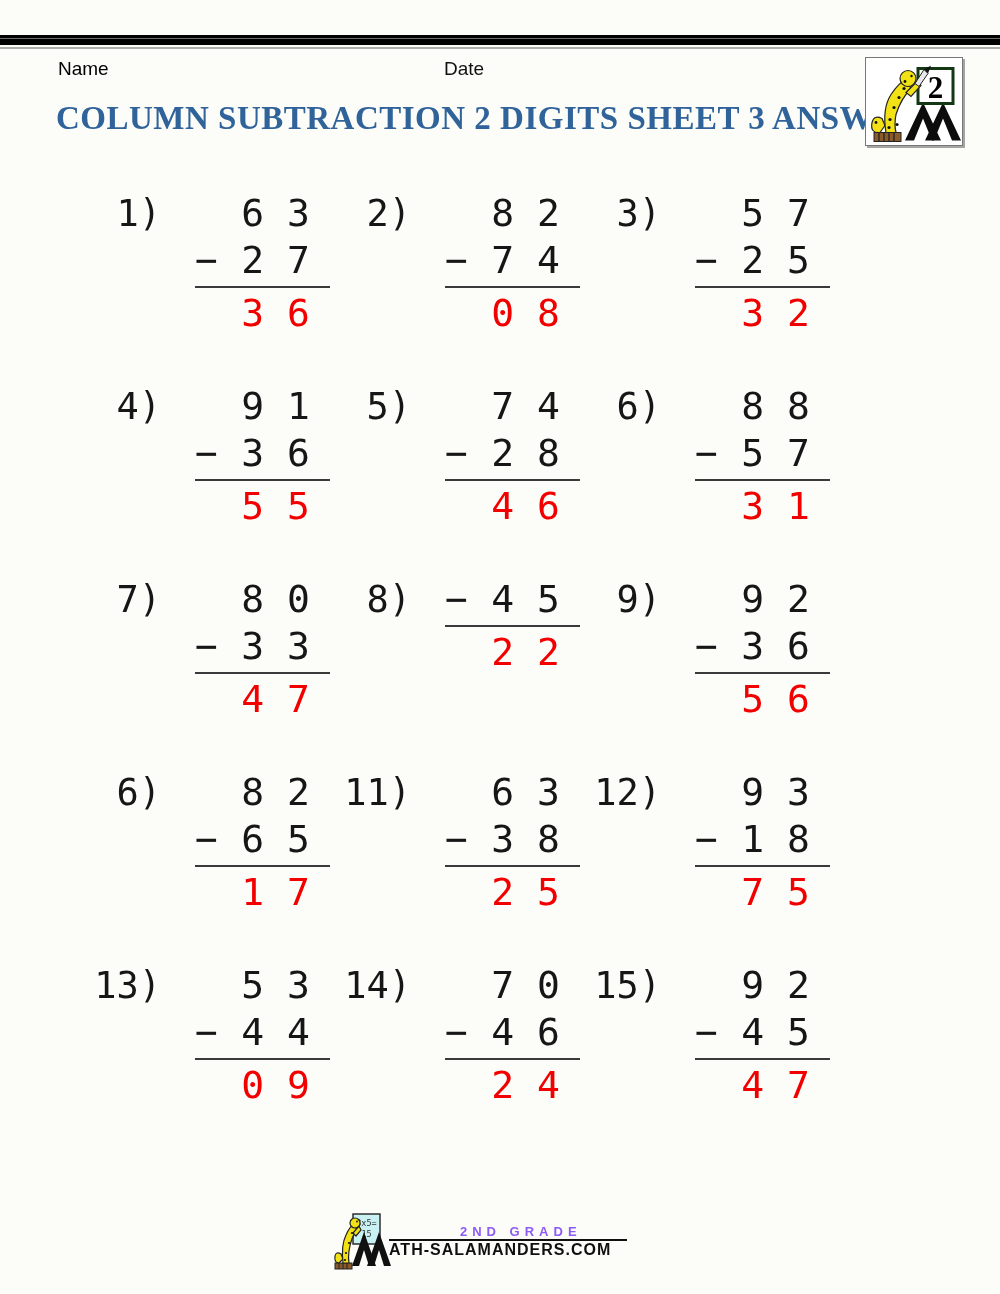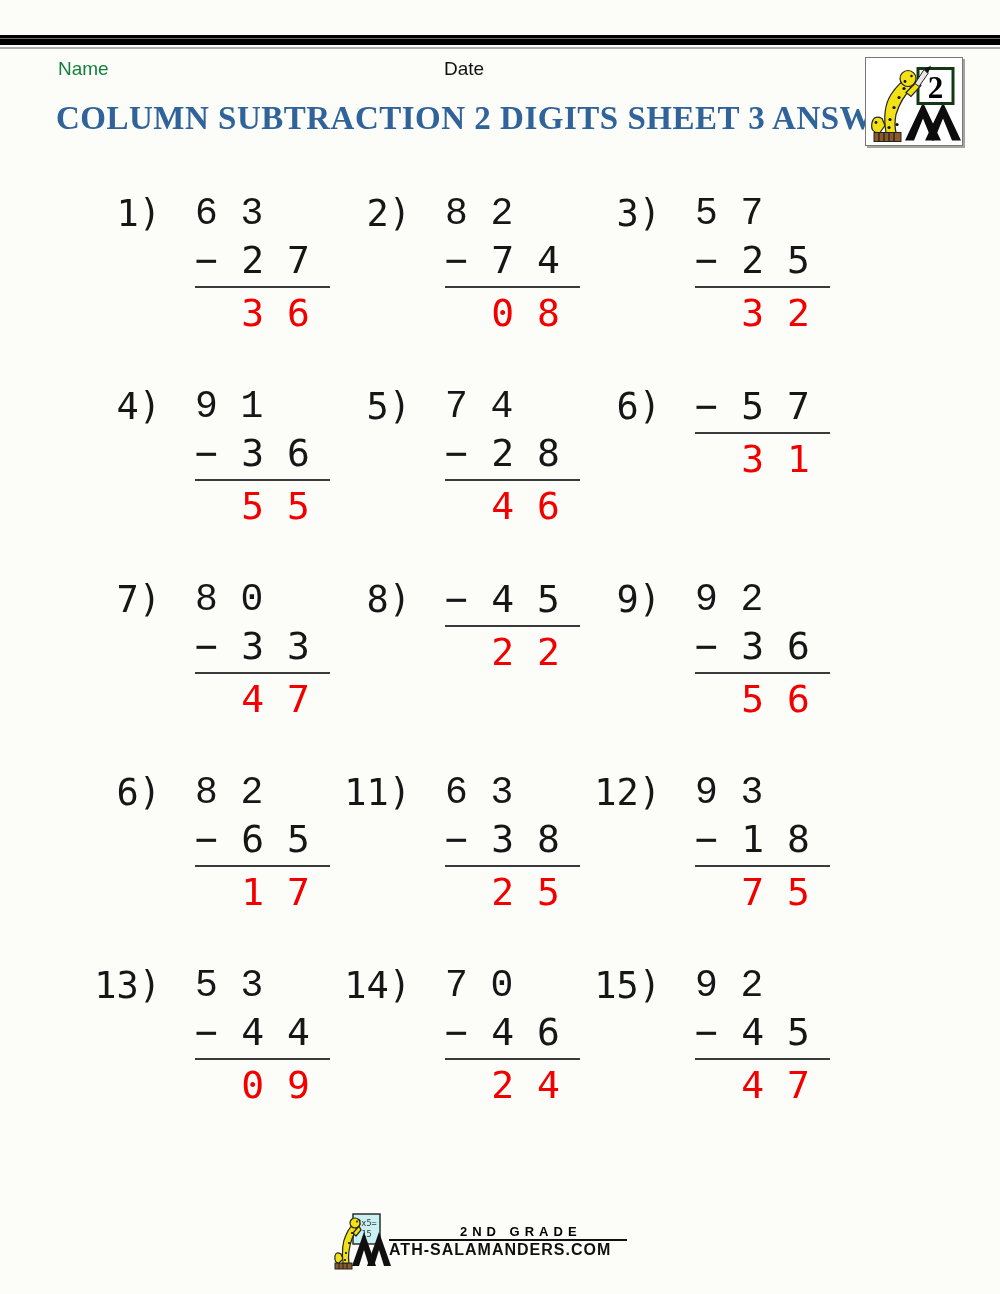--- a/index.html
+++ b/index.html
@@ -21,21 +21,21 @@
   
   .top-bar{
     position:absolute;left:0;top:35px;width:1000px;height:10px;
     background:linear-gradient(180deg,#000 0 3px,#6d6d6d 3px 4px,#000 4px 10px);
   }
   .top-bar-sub{
     position:absolute;left:0;top:47px;width:1000px;height:2px;background:#adadad;
   }
 
   
-  .name-label{position:absolute;left:58px;top:58px;font-size:19px;color:#15803d;}
+  .name-label{position:absolute;left:58px;top:58px;font-size:19px;color:#000000;}
   .date-label{position:absolute;left:408px;top:58px;font-size:19px;color:#111;margin-left:36px;}
   .page-title{
     position:absolute;left:56px;top:100px;width:810px;
     font-family:"Liberation Serif",serif;font-size:33px;font-weight:600;
     letter-spacing:.5px;color:var(--blue);white-space:nowrap;
   }
 
   
   .corner-logo{
     position:absolute;left:865px;top:57px;width:98px;height:89px;
@@ -51,34 +51,34 @@
     display:grid;grid-template-columns:repeat(3,250px);grid-auto-rows:193px;
     font-family:"DejaVu Sans Mono",monospace;
   }
   .problem{position:relative;height:193px;}
   .p-num{
     position:absolute;top:0;right:204px;white-space:nowrap;
     font-size:37px;line-height:47px;color:#161616;
   }
   .p-col{position:absolute;left:80px;top:0;width:135px;}
   .p-top,.p-bottom,.p-ans{font-size:38px;line-height:47px;white-space:nowrap;}
-  .p-top{text-align:left;padding-right:20px;color:#161616;font-family:Liberation Mono, monospace;}
+  .p-top{text-align:right;padding-right:20px;color:#161616;}
   .p-bottom{display:flex;justify-content:space-between;padding-right:20px;color:#161616;}
   .p-minus{flex:0 0 auto;}
   .p-rule{height:0;border-top:2px solid var(--rule);margin:2px 0 2px;}
   .p-ans{text-align:right;padding-right:20px;color:var(--red);}
 
   
   .footer-brand{position:absolute;left:333px;top:1213px;width:300px;height:62px;}
   .f-sal{position:absolute;left:0;top:0;width:52px;height:58px;}
   .f-m{position:absolute;left:19px;top:17px;width:40px;height:36px;}
   .f-m polygon{fill:#101010;}
   .f-grade{
     position:absolute;left:127px;top:11px;font-size:13px;font-weight:bold;
-    letter-spacing:5px;color:#000000;white-space:nowrap;
+    letter-spacing:5px;color:#8b5cf6;white-space:nowrap;
   }
   .f-line{position:absolute;left:56px;top:26px;width:238px;height:2px;background:#101010;}
   .f-brand-text{
     position:absolute;left:56px;top:28px;font-weight:bold;font-size:16px;
     letter-spacing:1px;color:#101010;white-space:nowrap;
   }
   .board-txt{font-family:"DejaVu Sans Mono",monospace;}
 </style>
 </head>
 <body>
@@ -191,20 +191,21 @@
           <span class="p-sub">2 8</span>
         </div>
         <div class="p-rule"></div>
         <div class="p-ans">4 6</div>
       </div>
     </div>
 
     <div class="problem">
       <div class="p-num">6)</div>
       <div class="p-col">
+        <div class="p-top">8 8</div>
         <div class="p-bottom">
           <span class="p-minus">−</span>
           <span class="p-sub">5 7</span>
         </div>
         <div class="p-rule"></div>
         <div class="p-ans">3 1</div>
       </div>
     </div>
 
     <div class="problem">

